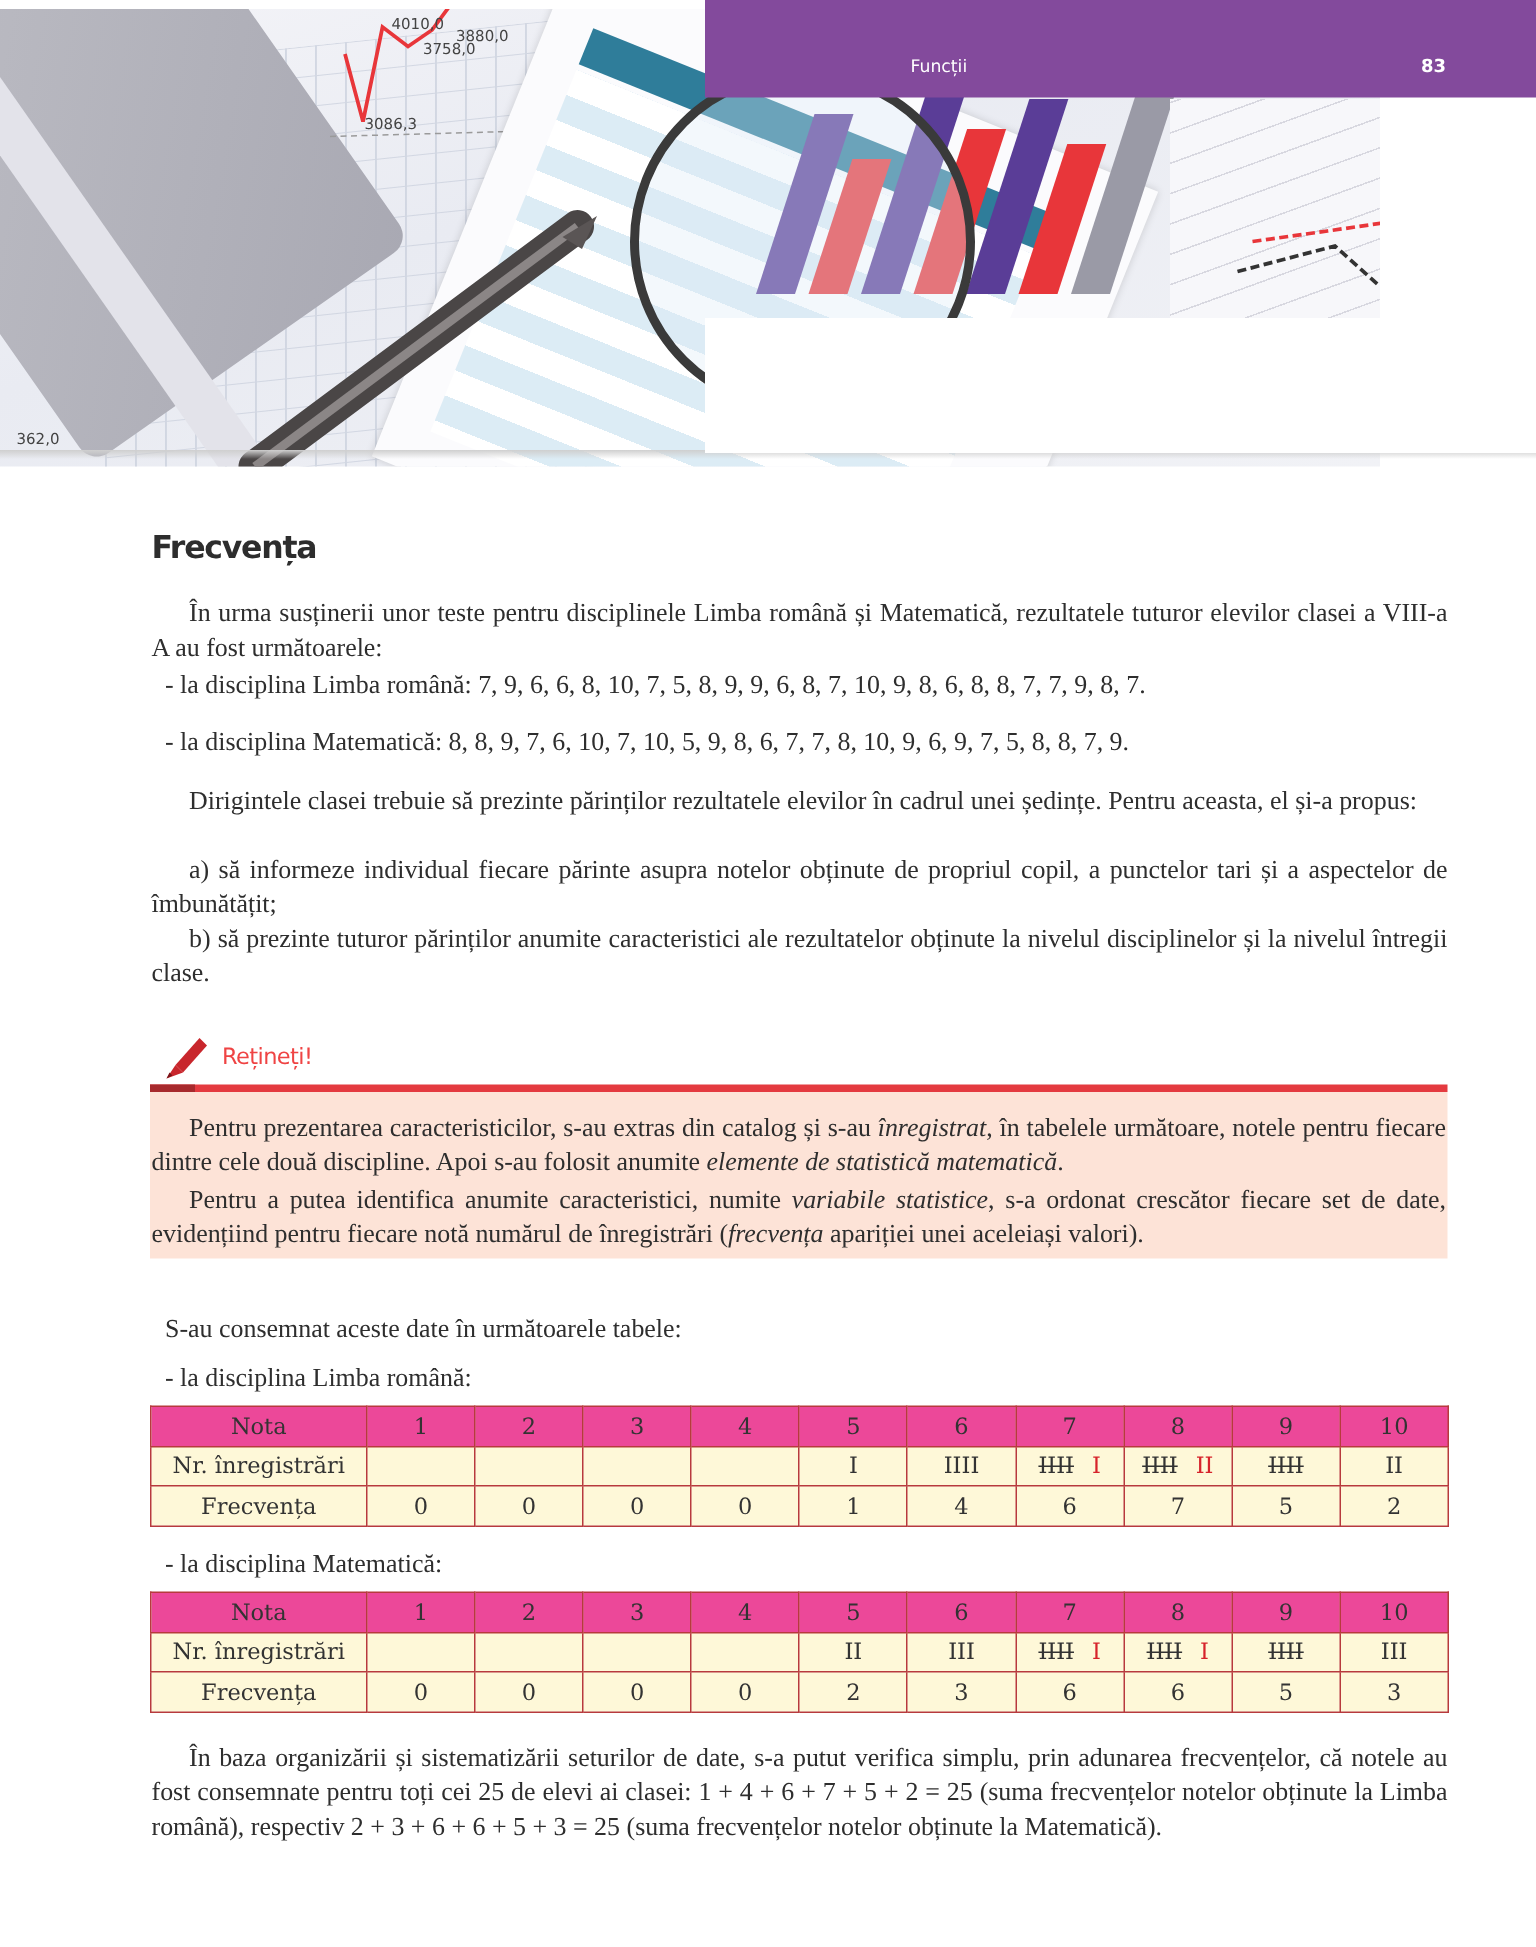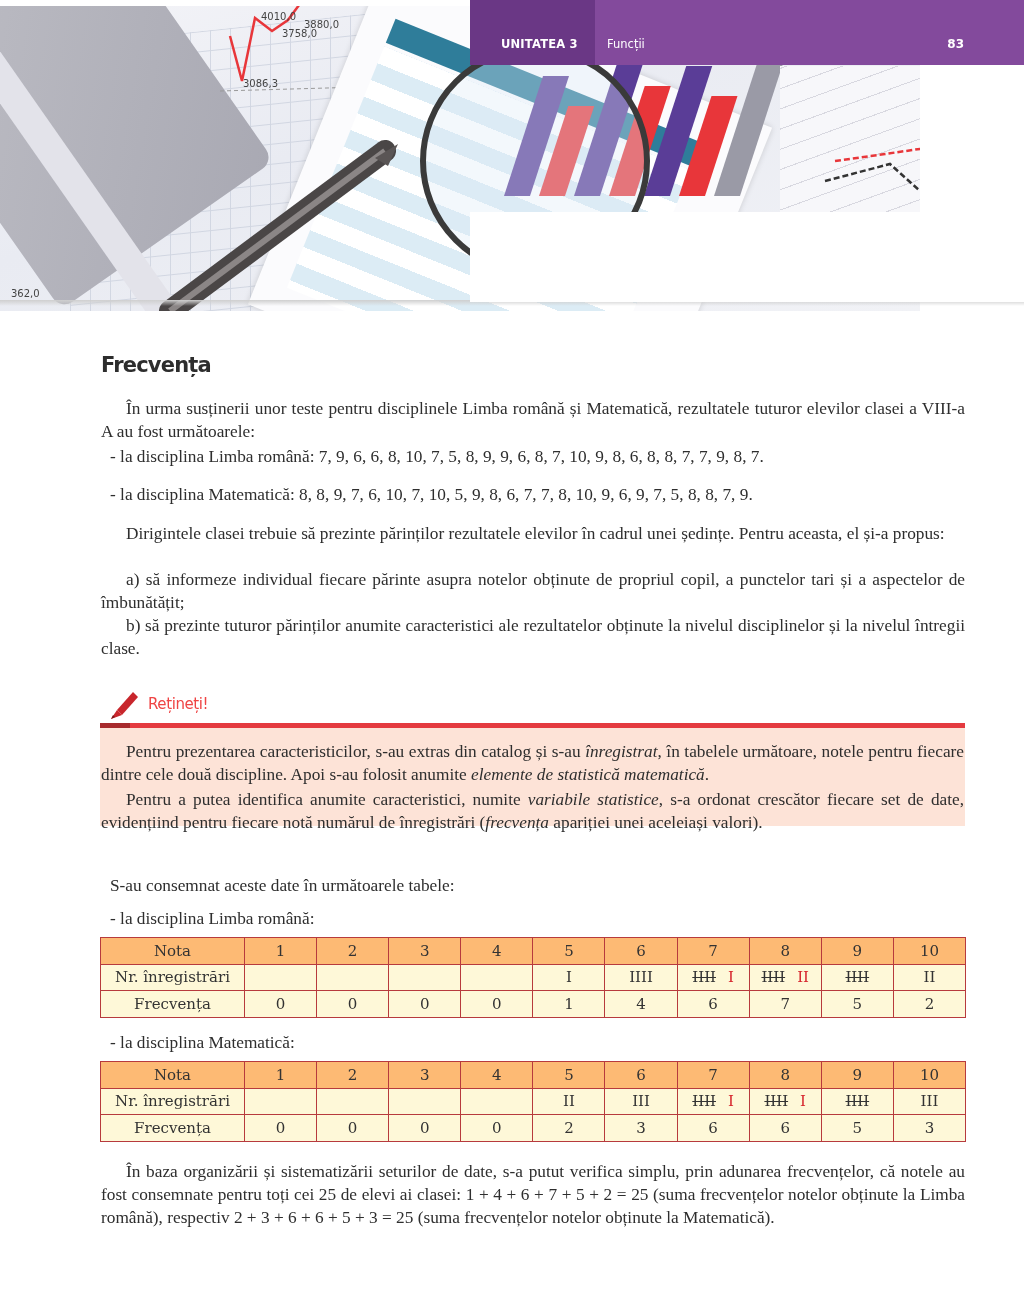--- a/index.html
+++ b/index.html
@@ -54,29 +54,29 @@
   .para .ind { display: inline-block; width: 25px; }
   .line { position: absolute; left: 110px; font-family: "Liberation Serif", serif; font-size: 17.3px; color: #2e2e2e; white-space: nowrap; }
 
   
   .remember-head { position: absolute; left: 107px; top: 688px; height: 34px; }
   .pencil-icon { position: absolute; left: 0; top: 0; width: 34px; height: 34px; }
   .remember-title { position: absolute; left: 41px; top: 7px; font-family: "DejaVu Sans", sans-serif; font-weight: normal;
     font-size: 15px; color: #ef4444; white-space: nowrap; letter-spacing: -0.4px; text-align: center; }
   .remember-rule { position: absolute; left: 100px; top: 723px; width: 865px; height: 5px; background: #e43a3f; }
   .remember-rule-dark { position: absolute; left: 100px; top: 723px; width: 30px; height: 5px; background: #a72a2d; }
-  .remember-box { position: absolute; left: 100px; top: 728px; width: 865px; height: 98px; background: #fde3d7; }
+  .remember-box { position: absolute; left: 100px; top: 728px; width: 865px; height: 111px; background: #fde3d7; }
   .remember-box .para { left: 0; width: 865px; padding: 0 1px 0 1px; }
 
   
   table.freq { position: absolute; left: 100px; width: 866px; border-collapse: collapse; table-layout: fixed;
     font-family: "DejaVu Serif", serif; font-size: 15px; color: #333; }
   table.freq td { border: 1.6px solid #b73a3d; text-align: center; height: 26.5px; padding: 0; white-space: nowrap; }
   table.freq col.first { width: 144px; }
-  table.freq tr.head td { background: #fdba74; }
+  table.freq tr.head td { background: #ec4899; }
   table.freq tr.body td { background: #fef8d8; }
   .tally-extra { color: #d6232b; margin-left: 12px; }
   .tally-five { text-decoration: line-through; text-decoration-thickness: 1px; }
 </style>
 </head>
 <body>
 
 <div class="banner">
   <div class="grid-paper"></div>
   <div class="laptop"></div>
@@ -113,23 +113,20 @@
   <div class="chart-right">
     <svg width="260" height="150">
       <polyline points="55,95 105,88 160,80 250,60" fill="none" stroke="#e8363a" stroke-width="2.5" stroke-dasharray="6,3"></polyline>
       <polyline points="45,115 110,98 140,125 200,122 240,145" fill="none" stroke="#333" stroke-width="2.5" stroke-dasharray="6,3"></polyline>
     </svg>
   </div>
 </div>
 <div class="banner-shadow"></div>
 
 <div class="unit-bar">
-  <div class="unit-tab">
-    <span class="unit-label">UNITATEA 3</span>
-  </div>
   <span class="chapter-label">Funcții</span>
   <span class="page-number">83</span>
 </div>
 
 <div class="title-box">
 </div>
 
 <h2 class="section-heading">Frecvența</h2>
 
 <p class="para" style="top:397px"><span class="ind"></span><span>În urma susținerii unor teste pentru disciplinele Limba română și Matematică, rezultatele tuturor elevilor clasei a VIII-a A au fost următoarele:</span></p>

